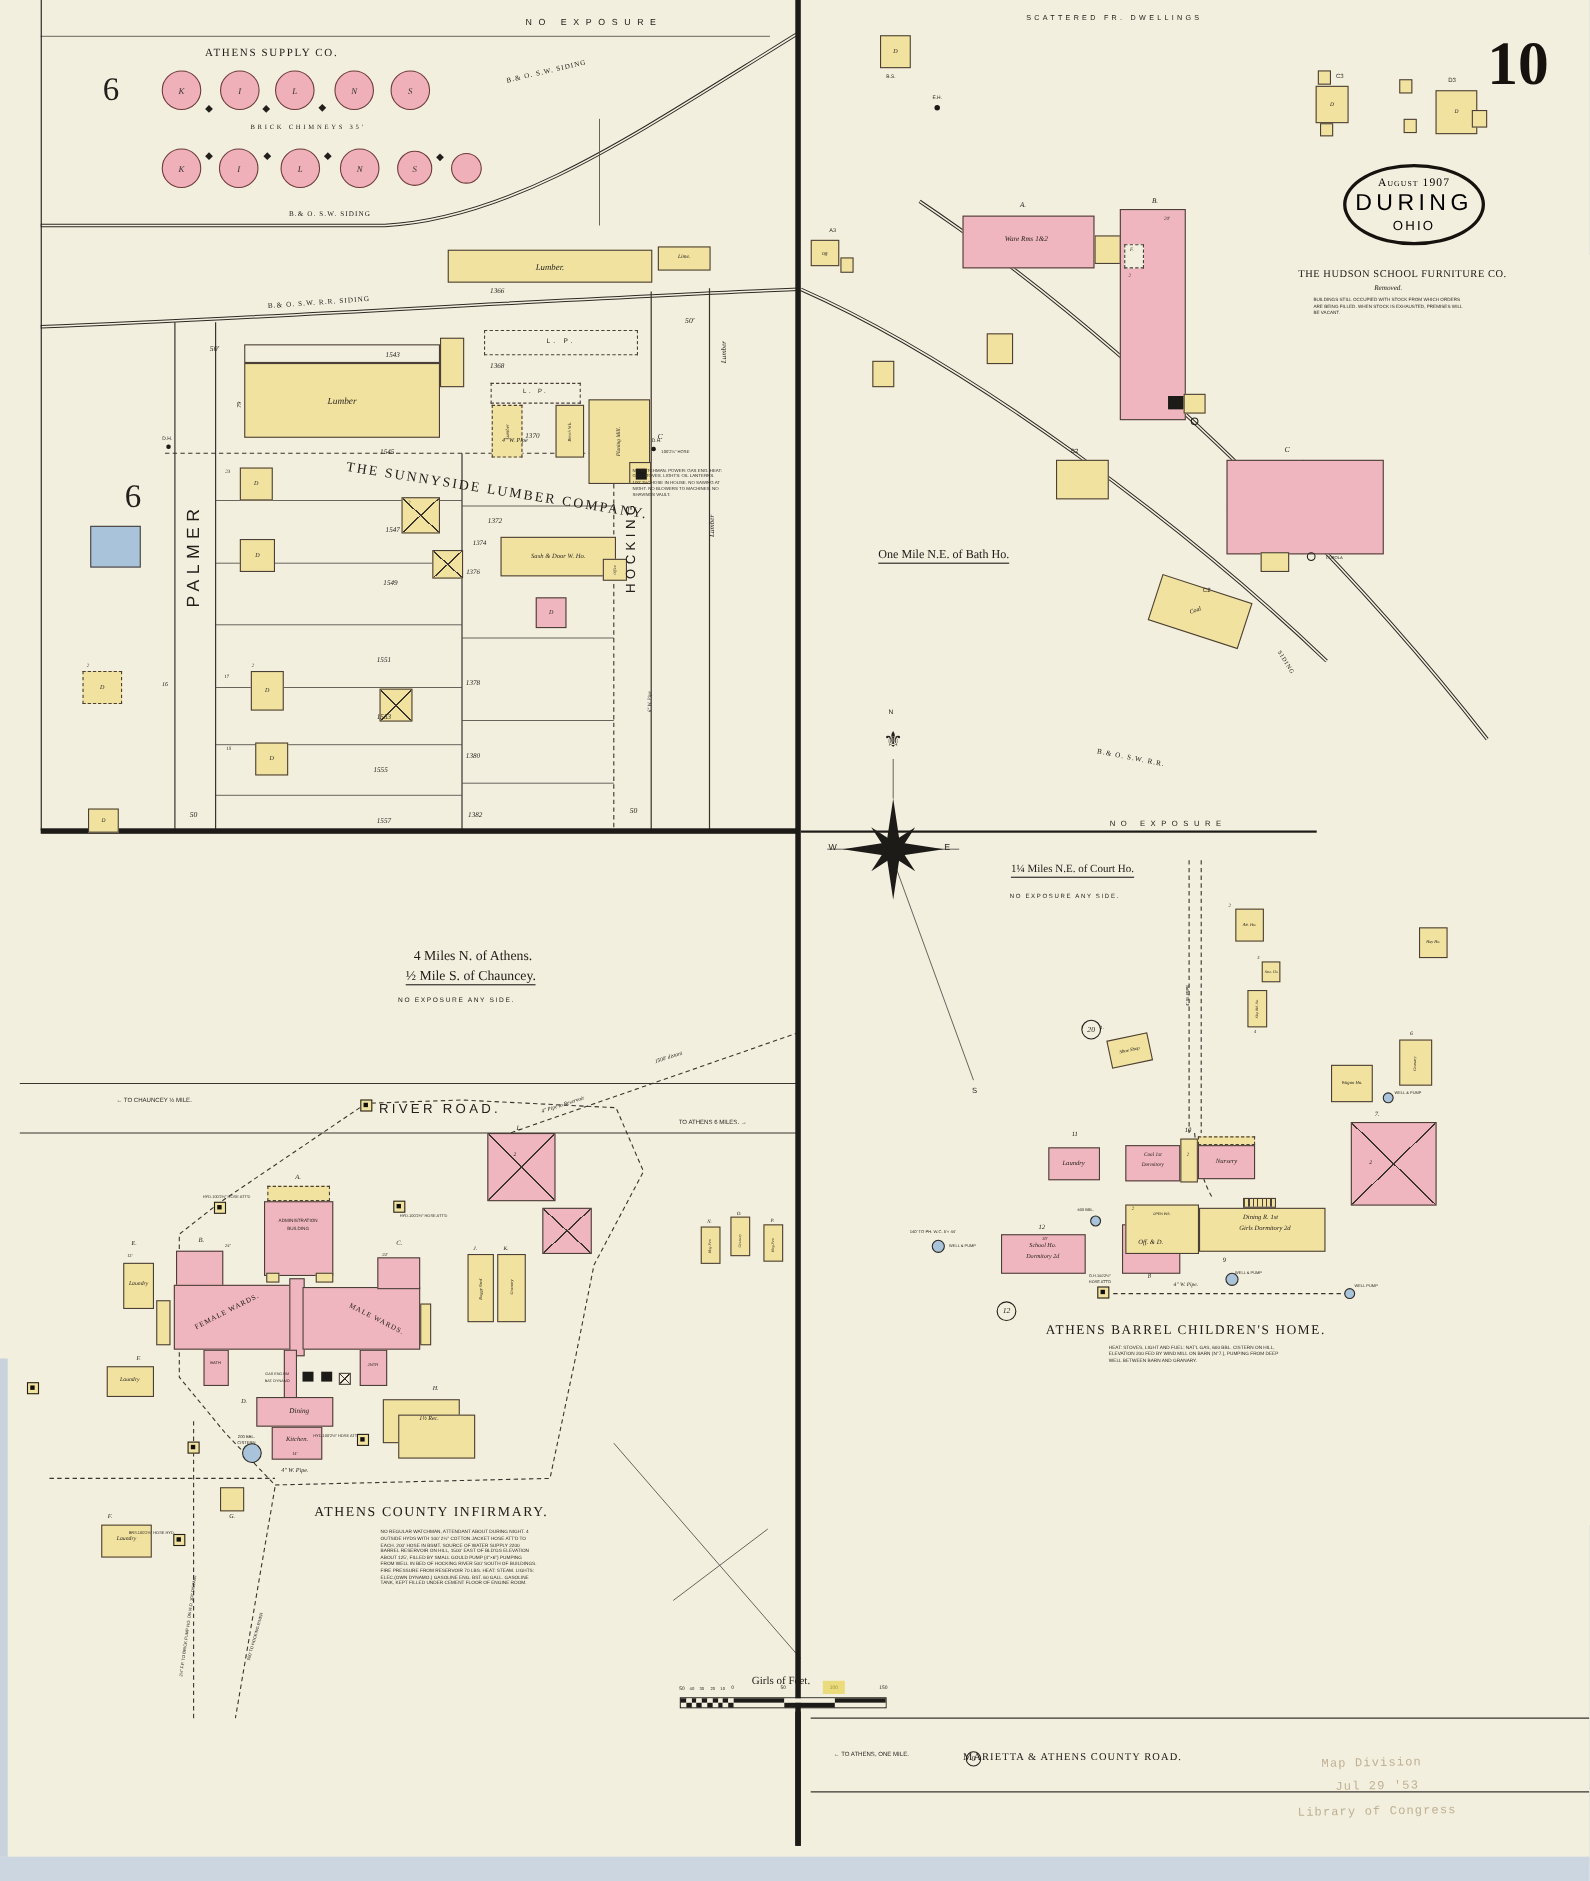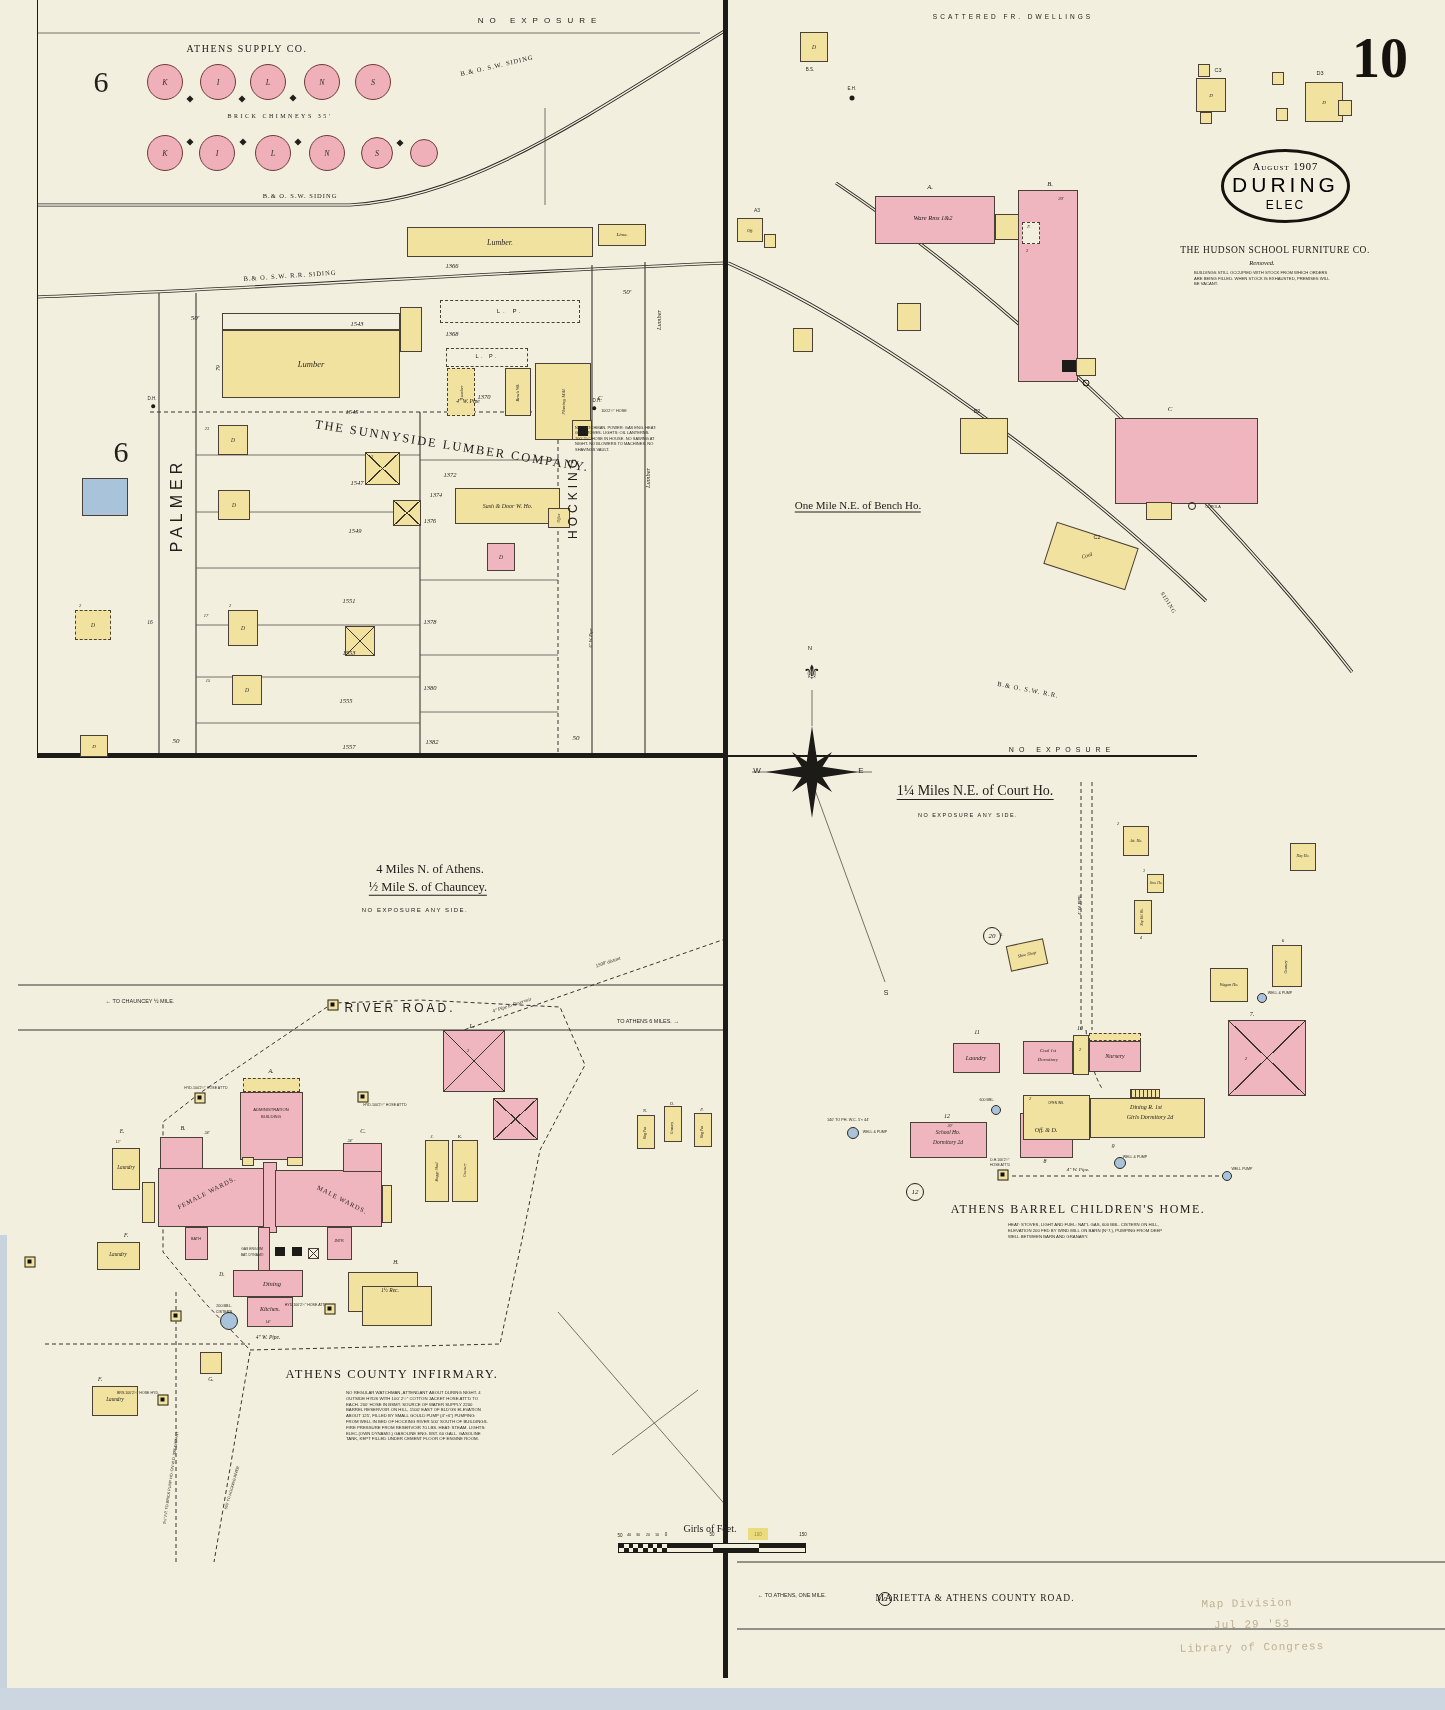--- a/index.html
+++ b/index.html
@@ -351,33 +351,33 @@
       <div class="lbl it" style="left: 1050px; top: 184px; font-size: 6.5px; transform: translate(-50%, -50%) rotate(0deg);">B.</div>
       <div class="lbl num" style="left: 1061px; top: 199px; font-size: 4.5px; transform: translate(-50%, -50%) rotate(0deg);">20'</div>
       <div class="lbl it" style="left: 1029px; top: 227px; font-size: 4.5px; transform: translate(-50%, -50%) rotate(0deg);">F.</div>
       <div class="lbl num" style="left: 1027px; top: 251px; font-size: 4.5px; transform: translate(-50%, -50%) rotate(0deg);">2</div>
       <div class="lbl ti" style="left: 977px; top: 412px; font-size: 5.5px; transform: translate(-50%, -50%) rotate(0deg);">B2</div>
       <div class="lbl it" style="left: 1170px; top: 409px; font-size: 7px; transform: translate(-50%, -50%) rotate(0deg);">C</div>
       <div class="lbl ti" style="left: 1097px; top: 538px; font-size: 5.5px; transform: translate(-50%, -50%) rotate(0deg);">C2</div>
       <div class="lbl it" style="left: 1087px; top: 556px; font-size: 5.5px; transform: translate(-50%, -50%) rotate(-18deg);">Coal</div>
       <div class="lbl ti" style="left: 1213px; top: 508px; font-size: 3.8px; transform: translate(-50%, -50%) rotate(0deg);">Cupola</div>
       <div class="lbl ti" style="left: 757px; top: 210px; font-size: 5px; transform: translate(-50%, -50%) rotate(0deg);">A3</div>
-      <div class="lbl ser u" style="left: 858px; top: 506px; font-size: 11px; transform: translate(-50%, -50%) rotate(0deg);">One Mile N.E. of Bench Ho.</div>
+      <div class="lbl ser u" style="left: 858px; top: 506px; font-size: 11px; transform: translate(-50%, -50%) rotate(0deg);">One Mile N.E. of Bath Ho.</div>
       <div class="lbl hand" style="left: 1028px; top: 690px; font-size: 6.5px; letter-spacing: 1px; transform: translate(-50%, -50%) rotate(11deg);">B.&amp; O. S.W. R.R.</div>
       <div class="lbl hand" style="left: 1168px; top: 603px; font-size: 5.5px; letter-spacing: 1px; transform: translate(-50%, -50%) rotate(58deg);">SIDING</div>
       <div class="lbl sp" style="left: 1062px; top: 749px; font-size: 7px; letter-spacing: 5px; transform: translate(-50%, -50%) rotate(0deg);">NO EXPOSURE</div>
       <div class="lbl ser" style="left: 430px; top: 869px; font-size: 12.5px; transform: translate(-50%, -50%) rotate(0deg);">4 Miles N. of Athens.</div>
       <div class="lbl ser u" style="left: 428px; top: 888px; font-size: 12.5px; transform: translate(-50%, -50%) rotate(0deg);">½ Mile S. of Chauncey.</div>
       <div class="lbl sp" style="left: 415px; top: 910px; font-size: 6px; letter-spacing: 1.5px; transform: translate(-50%, -50%) rotate(0deg);">NO EXPOSURE ANY SIDE.</div>
       <div class="lbl sp" style="left: 400px; top: 1008px; font-size: 12px; letter-spacing: 3px; transform: translate(-50%, -50%) rotate(0deg);">RIVER ROAD.</div>
       <div class="lbl ti" style="left: 140px; top: 1002px; font-size: 5.5px; transform: translate(-50%, -50%) rotate(0deg);">← TO CHAUNCEY ½ MILE.</div>
       <div class="lbl ti" style="left: 648px; top: 1022px; font-size: 5.5px; transform: translate(-50%, -50%) rotate(0deg);">TO ATHENS 6 MILES. →</div>
       <div class="lbl it" style="left: 512px; top: 1005px; font-size: 5px; transform: translate(-50%, -50%) rotate(-18deg);">4" Pipe to Reservoir</div>
       <div class="lbl it" style="left: 608px; top: 962px; font-size: 5px; transform: translate(-50%, -50%) rotate(-18deg);">1500' distant</div>
-      <div class="lbl ser u" style="left: 975px; top: 792px; font-size: 14px; transform: translate(-50%, -50%) rotate(0deg);">1¼ Miles N.E. of Court Ho.</div>
+      <div class="lbl ser u" style="left: 975px; top: 792px; font-size: 10px; transform: translate(-50%, -50%) rotate(0deg);">1¼ Miles N.E. of Court Ho.</div>
       <div class="lbl sp" style="left: 968px; top: 816px; font-size: 5.5px; letter-spacing: 1.5px; transform: translate(-50%, -50%) rotate(0deg);">NO EXPOSURE ANY SIDE.</div>
       <div class="lbl ti" style="left: 206px; top: 1089px; font-size: 3.6px; transform: translate(-50%, -50%) rotate(0deg);">HYD.100'2½" HOSE ATT'D</div>
       <div class="lbl ti" style="left: 385px; top: 1106px; font-size: 3.6px; transform: translate(-50%, -50%) rotate(0deg);">HYD.100'2½" HOSE ATT'D</div>
       <div class="lbl ti" style="left: 305px; top: 1306px; font-size: 3.6px; transform: translate(-50%, -50%) rotate(0deg);">HYD.100'2½" HOSE ATT.</div>
       <div class="lbl ti" style="left: 138px; top: 1394px; font-size: 3.6px; transform: translate(-50%, -50%) rotate(0deg);">BRS.100'2½" HOSE HYD.</div>
       <div class="lbl it" style="left: 271px; top: 1071px; font-size: 6px; transform: translate(-50%, -50%) rotate(0deg);">A.</div>
       <div class="lbl it" style="left: 183px; top: 1128px; font-size: 6px; transform: translate(-50%, -50%) rotate(0deg);">B.</div>
       <div class="lbl num" style="left: 207px; top: 1133px; font-size: 4.2px; transform: translate(-50%, -50%) rotate(0deg);">24'</div>
       <div class="lbl it" style="left: 363px; top: 1131px; font-size: 6px; transform: translate(-50%, -50%) rotate(0deg);">C.</div>
       <div class="lbl num" style="left: 350px; top: 1141px; font-size: 4.2px; transform: translate(-50%, -50%) rotate(0deg);">24'</div>
@@ -489,21 +489,21 @@
       <div class="note" style="left: 1194px; top: 270px; width: 140px; font-size: 4.2px;">BUILDINGS STILL OCCUPIED WITH STOCK FROM WHICH ORDERS ARE BEING FILLED. WHEN STOCK IS EXHAUSTED, PREMISES WILL BE VACANT.</div>
       <div class="note" style="left: 346px; top: 1390px; width: 142px; font-size: 4.3px;">NO REGULAR WATCHMAN, ATTENDANT ABOUT DURING NIGHT. 4 OUTSIDE HYDS WITH 100' 2½" COTTON JACKET HOSE ATT'D TO EACH. 200' HOSE IN BSMT. SOURCE OF WATER SUPPLY 2200 BARREL RESERVOIR ON HILL, 1500' EAST OF BLD'GS ELEVATION ABOUT 125', FILLED BY SMALL GOULD PUMP (4"×6") PUMPING FROM WELL IN BED OF HOCKING RIVER 500' SOUTH OF BUILDINGS. FIRE PRESSURE FROM RESERVOIR 70 LBS. HEAT: STEAM. LIGHTS: ELEC.(OWN DYNAMO.) GASOLINE ENG. BST. 60 GALL. GASOLINE TANK, KEPT FILLED UNDER CEMENT FLOOR OF ENGINE ROOM.</div>
       <div class="note" style="left: 1008px; top: 1222px; width: 165px; font-size: 4.3px;">HEAT: STOVES, LIGHT AND FUEL: NAT'L GAS, 600 BBL. CISTERN ON HILL, ELEVATION 200 FED BY WIND MILL ON BARN (N°7.), PUMPING FROM DEEP WELL BETWEEN BARN AND GRANARY.</div>
     </div>
 
   <div id="sheetNo">10</div>
 
   <div id="stampOval">
     <span class="d1">August 1907</span>
     <span class="d2">DURING</span>
-    <span class="d3">ELEC</span>
+    <span class="d3">OHIO</span>
   </div>
 
   <div id="smudge"></div>
   <div id="scaleWrap" style="left: 618px; top: 1543px; width: 186px; height: 8px; border: 1px solid rgb(29, 27, 24);">
       <div class="scell" style="left: 0px; top: 0px; width: 4.8px; height: 4px; background: rgb(29, 27, 24);"></div>
       <div class="scell" style="left: 4.8px; top: 0px; width: 4.8px; height: 4px; background: rgb(243, 239, 222);"></div>
       <div class="scell" style="left: 9.6px; top: 0px; width: 4.8px; height: 4px; background: rgb(29, 27, 24);"></div>
       <div class="scell" style="left: 14.4px; top: 0px; width: 4.8px; height: 4px; background: rgb(243, 239, 222);"></div>
       <div class="scell" style="left: 19.2px; top: 0px; width: 4.8px; height: 4px; background: rgb(29, 27, 24);"></div>
       <div class="scell" style="left: 24px; top: 0px; width: 4.8px; height: 4px; background: rgb(243, 239, 222);"></div>

